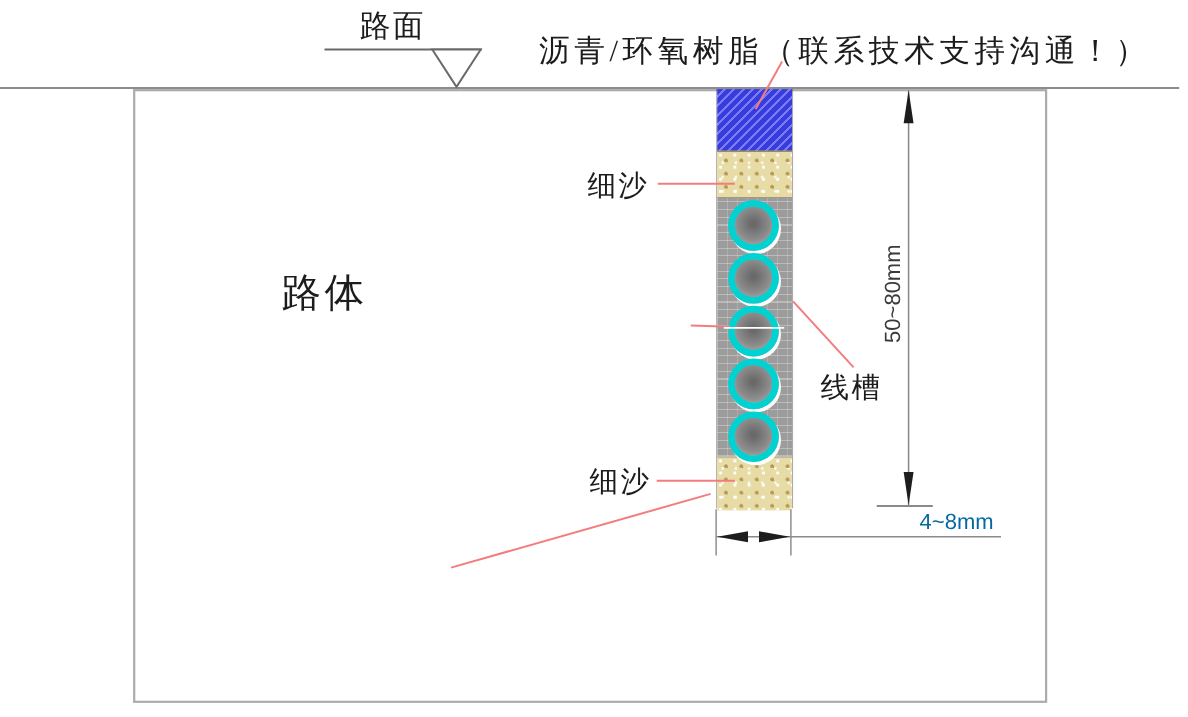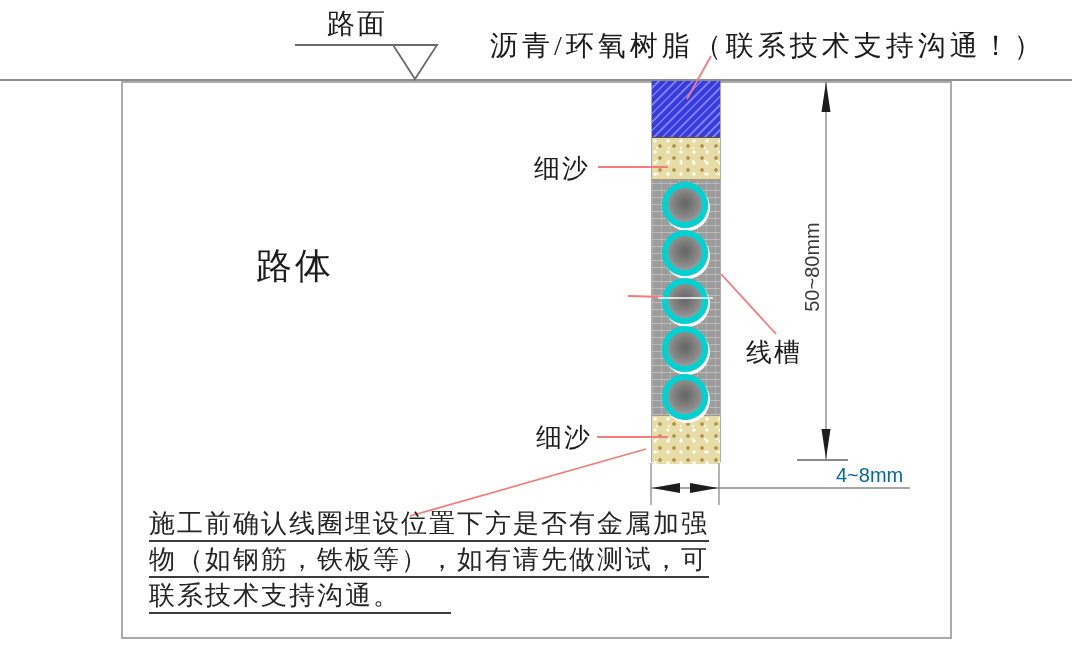--- a/index.html
+++ b/index.html
@@ -124,19 +124,14 @@
 
   <div class="lbl lbl-road-surface">路面</div>
   <div class="lbl lbl-seal">沥青/环氧树脂（联系技术支持沟通！）</div>
   <div class="lbl lbl-sand-top">细沙</div>
   <div class="lbl lbl-slot">线槽</div>
   <div class="lbl lbl-sand-bottom">细沙</div>
   <div class="lbl lbl-road-body">路体</div>
   <div class="lbl lbl-depth">50~80mm</div>
   <div class="lbl lbl-width">4~8mm</div>
 
-  <div class="note">
-    <span class="note-line">施工前确认线圈埋设位置下方是否有金属加强</span><br>
-    <span class="note-line">物（如钢筋，铁板等），如有请先做测试，可</span><br>
-    <span class="note-line note-line-3">联系技术支持沟通。</span>
-  </div>
 
 </div>
 
 </body></html>

